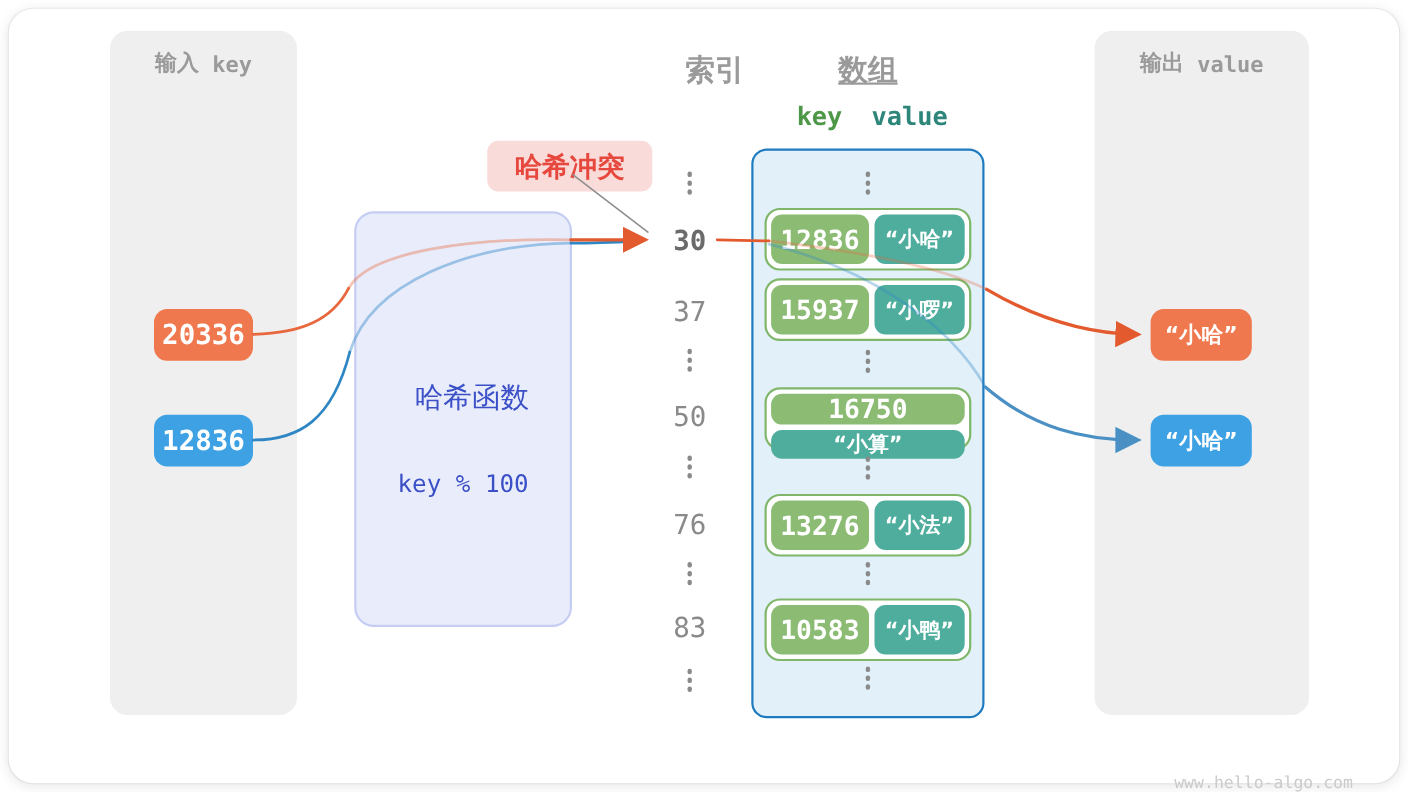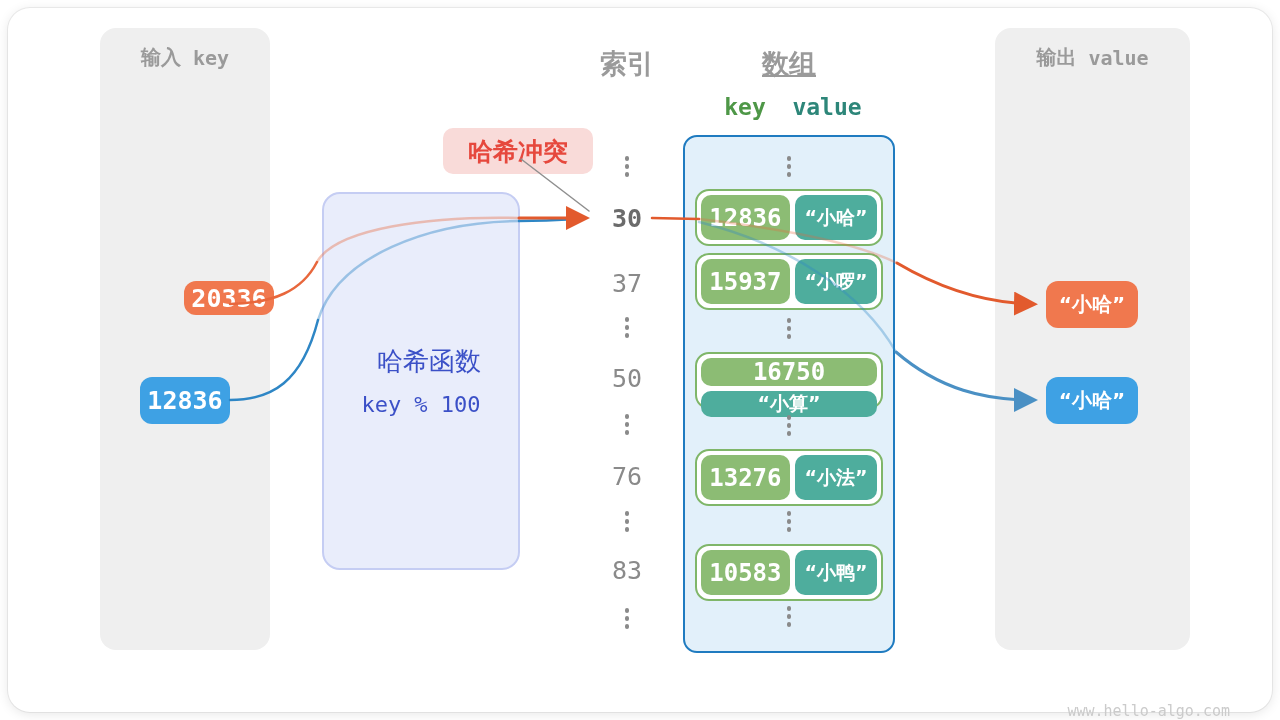--- a/index.html
+++ b/index.html
@@ -18,21 +18,21 @@
   
   .chip{display:flex;align-items:center;justify-content:center;color:#fff;border-radius:12px;}
   .chip.mono{font:700 25px "DejaVu Sans Mono",monospace;}
   .chip.cjk{font:700 20px "DejaVu Sans",sans-serif;}
   .orange{background:#F0784E;}
   .blue{background:#3EA1E4;}
 
   
   .hashbox{background:#E9EDFB;border:2px solid #C5CDF3;border-radius:18px;}
   .hashname{font-size:26px;font-weight:500;color:#3B50C7;text-align:center;padding-left:16px;}
-  .hashformula{font:400 22px "DejaVu Sans Mono",monospace;color:#3B50C7;text-align:center;}
+  .hashformula{font:400 22px "DejaVu Sans Mono",monospace;color:#3B50C7;text-align:center;margin-top:36px;}
 
   
   .collision{background:#F9DBD9;border-radius:10px;display:flex;align-items:center;justify-content:center;
              font-weight:700;font-size:25px;color:#E6483D;}
 
   
   .colhead{font-weight:700;font-size:27px;color:#9A9A9A;text-align:center;}
   .kvhead{font:600 23px "DejaVu Sans Mono",monospace;text-align:center;}
   .khead{color:#4E9747;} .vhead{color:#2D8679;}
 
@@ -61,30 +61,30 @@
 <body>
 
 <div class="stage">
   <div class="card"></div>
 
   <div class="abs panel" style="left:100px;top:28px;width:170px;height:622px;"></div>
   <div class="abs ptitle" style="left:100px;top:44px;width:170px;">
     <span class="zh">输入</span>
     <span class="en">key</span>
   </div>
-  <div class="abs chip mono orange" style="left:140px;top:281px;width:90px;height:34px;margin-left:44px;">20336</div>
+  <div class="abs chip mono orange" style="left:140px;top:281px;width:90px;height:47px;">20336</div>
   <div class="abs chip mono blue" style="left:140px;top:377px;width:90px;height:47px;">12836</div>
 
   <div class="abs hashbox" style="left:322px;top:192px;width:198px;height:378px;"></div>
   <div class="abs hashname" style="left:322px;top:344px;width:198px;">哈希函数</div>
   <div class="abs hashformula" style="left:322px;top:392px;width:198px;">key % 100</div>
 
   <div class="abs collision" style="left:443px;top:128px;width:150px;height:46px;">哈希冲突</div>
 
-  <div class="abs colhead" style="left:577px;top:46px;width:100px;">索引</div>
+  <div class="abs colhead" style="left:577px;top:46px;width:100px;text-align:right;">索引</div>
   <div class="abs colhead" style="left:739px;top:46px;width:100px;text-decoration:underline;">数组</div>
   <div class="abs kvhead khead" style="left:705px;top:94px;width:80px;">key</div>
   <div class="abs kvhead vhead" style="left:782px;top:94px;width:90px;">value</div>
 
   <div class="abs dots" style="left:622px;top:156px;">
       <b></b>
       <b></b>
       <b></b>
     </div>
   <div class="abs idxnum bold" style="left:597px;top:204px;">30</div>

